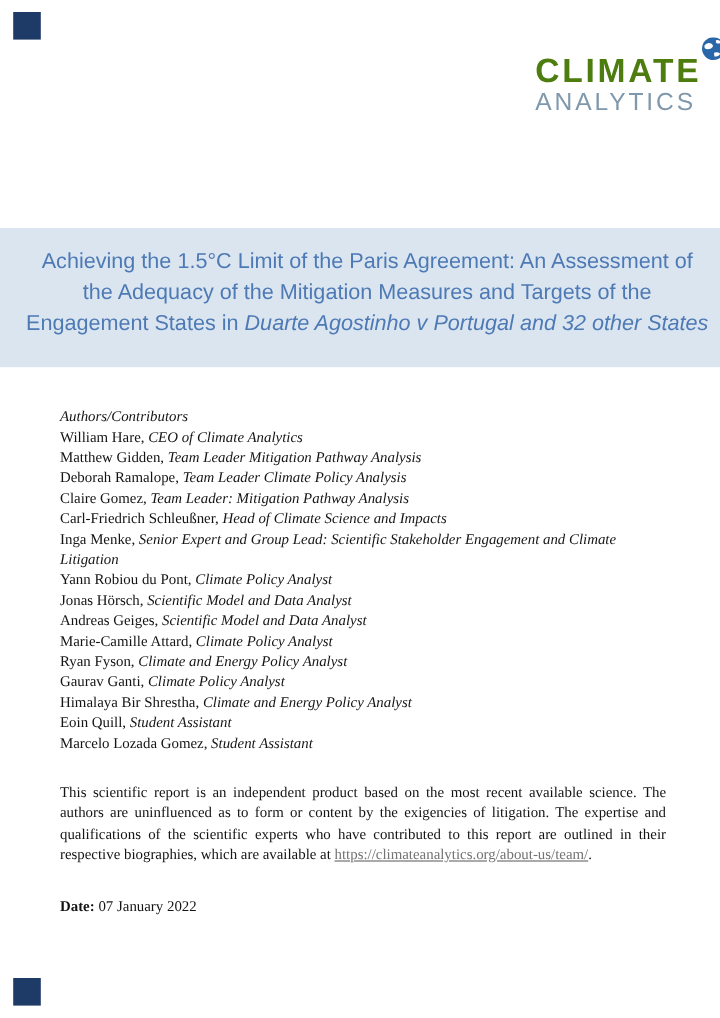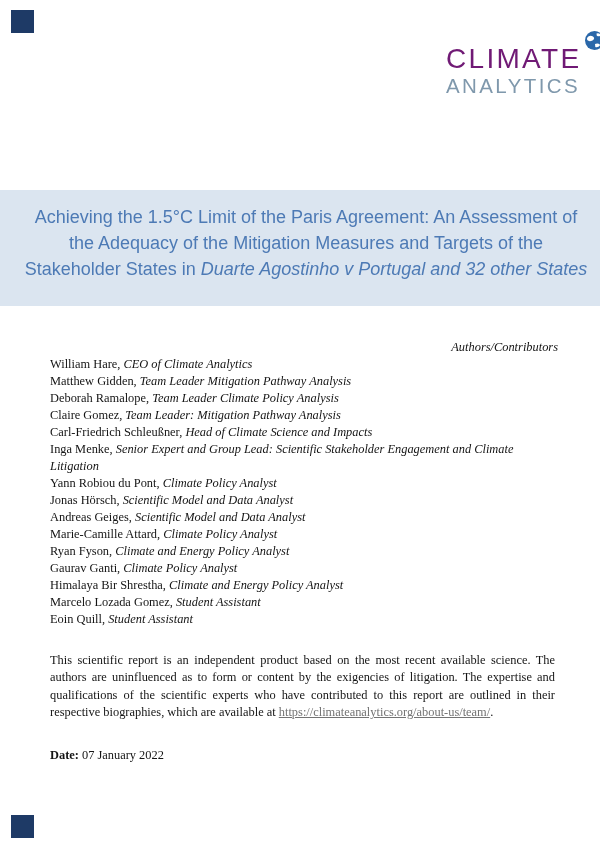--- a/index.html
+++ b/index.html
@@ -12,40 +12,40 @@
     color:#141414;
   }
 
   
   .corner { position:absolute; width:23px; height:23px; background:#1e3a66; }
   .corner.tl { left:11px; top:10px; }
   .corner.bl { left:11px; top:815px; }
 
   
   .logo { position:absolute; left:446px; top:44px; font-family:"Liberation Sans", sans-serif; }
-  .logo-climate  { font-size:28px;  font-weight:400; letter-spacing:2.3px; color:#701a75; line-height:30px; }
+  .logo-climate  { font-size:28px;  font-weight:700; letter-spacing:2.3px; color:#4d7c0f; line-height:30px; }
   .logo-analytics{ font-size:20.5px;font-weight:400; letter-spacing:2.4px; color:#7f98ac; line-height:22px; margin-top:1px; }
   .globe { position:absolute; left:585px; top:31px; width:19px; height:19px; }
 
   
   .title-band {
     position:absolute; left:0; top:190px; width:600px; height:116px;
     background:#dbe5f0; overflow:hidden; padding-top:14px;
   }
   .title-inner {
     width:620px; margin-left:-4px; text-align:center;
     font-family:"Liberation Sans", sans-serif;
     font-size:18px; line-height:26px; color:#4d7ab5;
   }
   .title-line { white-space:nowrap; }
   .title-italic { font-style:italic; }
 
   
   .authors { position:absolute; left:50px; top:339px; width:508px; font-size:12.4px; line-height:17px; }
-  .author-heading { font-style:italic;text-align:right; }
+  .author-heading { font-style:italic; }
   .a-role { font-style:italic; }
 
   
   .disclaimer {
     position:absolute; left:50px; top:652px; width:505px;
     font-size:12.4px; line-height:17.3px; text-align:justify;
   }
   .link { color:#737373; text-decoration:underline; cursor:pointer; }
 
   
@@ -68,40 +68,40 @@
     <path d="M2,7 Q4.5,3.5 8,5.5 Q10.5,7.5 7.5,9.5 Q4,11 2.2,9 Z" fill="#ffffff"></path>
     <path d="M11.5,2.5 Q14.5,1.5 16,4.5 Q14,6 11.8,4.8 Z" fill="#ffffff"></path>
     <path d="M10,13 Q13,11.8 15.2,13.8 Q13.5,16.8 10.3,16 Z" fill="#ffffff"></path>
   </svg>
 </div>
 
 <div class="title-band">
   <div class="title-inner">
     <div class="title-line">Achieving the 1.5°C Limit of the Paris Agreement: An Assessment of</div>
     <div class="title-line">the Adequacy of the Mitigation Measures and Targets of the</div>
-    <div class="title-line"><span>Stakeholder States in </span><span class="title-italic">Duarte Agostinho v Portugal and 32 other States</span></div>
+    <div class="title-line"><span>Engagement States in </span><span class="title-italic">Duarte Agostinho v Portugal and 32 other States</span></div>
   </div>
 </div>
 
 <div class="authors">
   <div class="author-heading">Authors/Contributors</div>
   <div id="author-list">
       <div class="author-line"><span class="a-name">William Hare, </span><span class="a-role">CEO of Climate Analytics</span></div>
       <div class="author-line"><span class="a-name">Matthew Gidden, </span><span class="a-role">Team Leader Mitigation Pathway Analysis</span></div>
       <div class="author-line"><span class="a-name">Deborah Ramalope, </span><span class="a-role">Team Leader Climate Policy Analysis</span></div>
       <div class="author-line"><span class="a-name">Claire Gomez, </span><span class="a-role">Team Leader: Mitigation Pathway Analysis</span></div>
       <div class="author-line"><span class="a-name">Carl-Friedrich Schleußner, </span><span class="a-role">Head of Climate Science and Impacts</span></div>
       <div class="author-line"><span class="a-name">Inga Menke, </span><span class="a-role">Senior Expert and Group Lead: Scientific Stakeholder Engagement and Climate Litigation</span></div>
       <div class="author-line"><span class="a-name">Yann Robiou du Pont, </span><span class="a-role">Climate Policy Analyst</span></div>
       <div class="author-line"><span class="a-name">Jonas Hörsch, </span><span class="a-role">Scientific Model and Data Analyst</span></div>
       <div class="author-line"><span class="a-name">Andreas Geiges, </span><span class="a-role">Scientific Model and Data Analyst</span></div>
       <div class="author-line"><span class="a-name">Marie-Camille Attard, </span><span class="a-role">Climate Policy Analyst</span></div>
       <div class="author-line"><span class="a-name">Ryan Fyson, </span><span class="a-role">Climate and Energy Policy Analyst</span></div>
       <div class="author-line"><span class="a-name">Gaurav Ganti, </span><span class="a-role">Climate Policy Analyst</span></div>
       <div class="author-line"><span class="a-name">Himalaya Bir Shrestha, </span><span class="a-role">Climate and Energy Policy Analyst</span></div>
+      <div class="author-line"><span class="a-name">Eoin Quill, </span><span class="a-role">Student Assistant</span></div>
       <div class="author-line"><span class="a-name">Marcelo Lozada Gomez, </span><span class="a-role">Student Assistant</span></div>
-      <div class="author-line"><span class="a-name">Eoin Quill, </span><span class="a-role">Student Assistant</span></div>
     </div>
 </div>
 
 <div class="disclaimer"><span>This scientific report is an independent product based on the most recent available science. The authors are uninfluenced as to form or content by the exigencies of litigation. The expertise and qualifications of the scientific experts who have contributed to this report are outlined in their respective biographies, which are available at </span><a class="link">https://climateanalytics.org/about-us/team/</a><span>.</span></div>
 
 <div class="date-line"><span class="date-label">Date:</span><span> 07 January 2022</span></div>
 
 </body></html>

